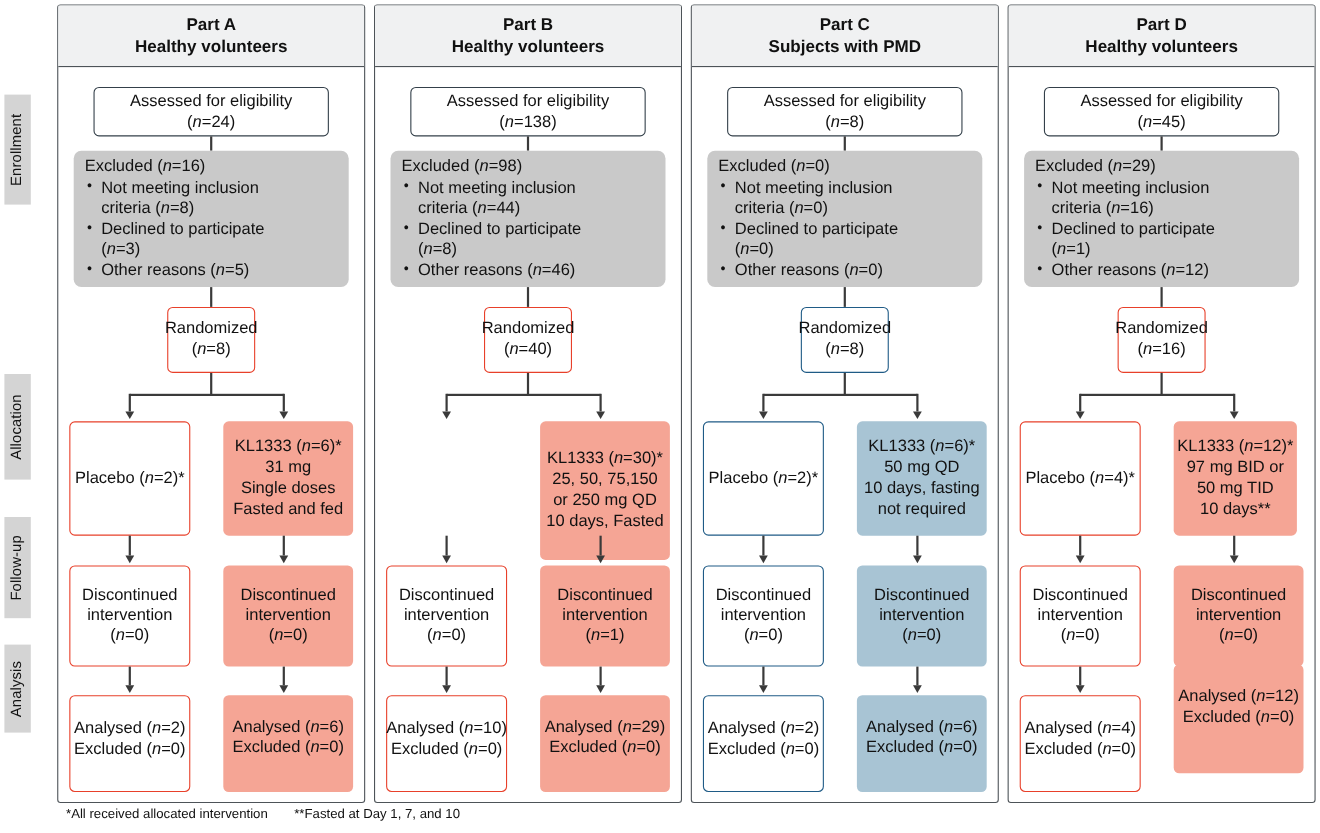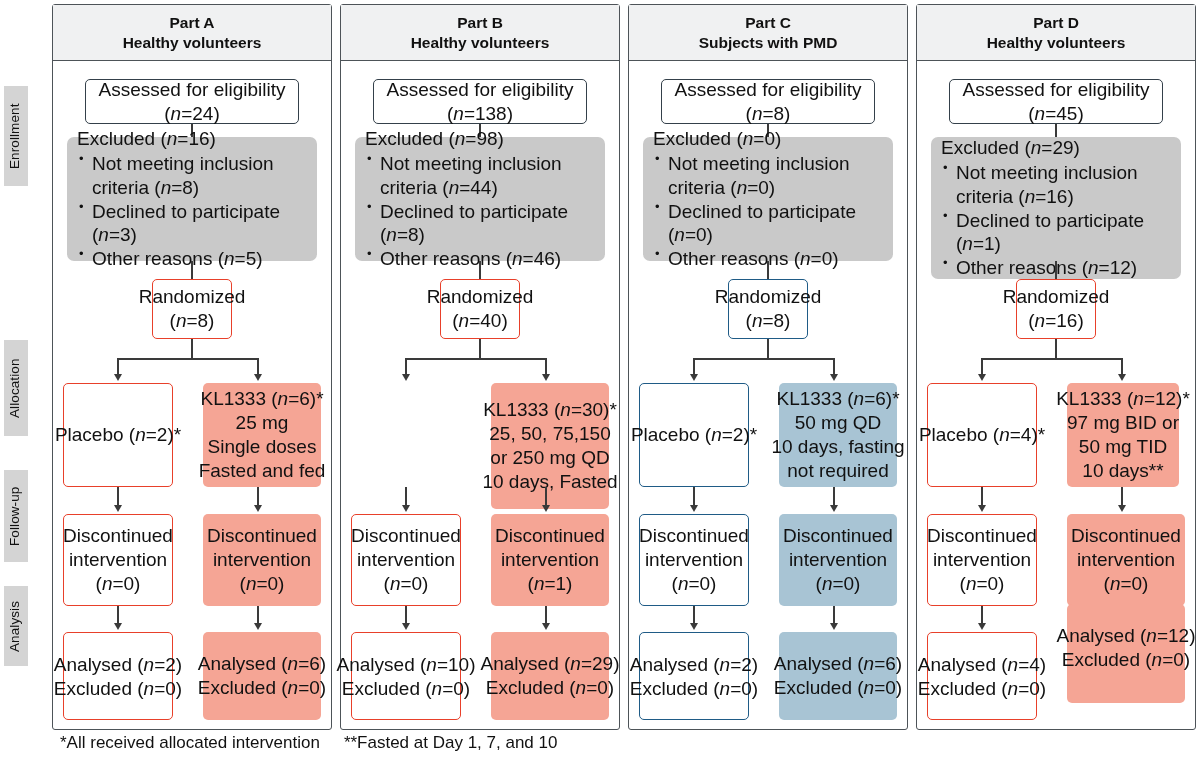--- a/index.html
+++ b/index.html
@@ -82,21 +82,21 @@
   
   .box {
     position: absolute;
     box-sizing: border-box;
     border-radius: 5px;
     display: flex;
     flex-direction: column;
     align-items: center;
     justify-content: center;
     text-align: center;
-    font-size: 19px;
+    font-size: 15px;
     line-height: 1.26;
     color: #111;
     padding: 3px 4px;
   }
   .box .bline { display: block; white-space: nowrap; }
 
   .box.dark-outline { border: 1.9px solid #34404a; background: #ffffff; }
   .box.grey-fill    { border: none; background: #c9c9c9; border-radius: 7px; }
   .box.red-outline  { border: 1.9px solid #e8402a; background: #ffffff; }
   .box.red-fill     { border: none; background: #f5a595; border-radius: 5px; }
@@ -134,21 +134,21 @@
     border-right: 4.5px solid transparent;
     border-top: 7px solid #3a3a3a;
   }
 
   
   #footnotes {
     position: absolute;
     left: 60px; top: 733px;
     display: flex;
     gap: 24px;
-    font-size: 17px;
+    font-size: 12px;
     color: #111;
     white-space: nowrap;
   }
 </style>
 </head>
 <body>
 
 <div id="stage-rail">
   <div class="stage-label stage-enrollment">Enrollment</div>
   <div class="stage-label stage-allocation">Allocation</div>
@@ -185,21 +185,21 @@
         <div class="hline" style="left: 65px; top: 297px; width: 140px;"></div>
         <div class="vline" style="left: 64.2px; top: 297px; height: 16px;"></div>
         <div class="vline" style="left: 204.2px; top: 297px; height: 16px;"></div>
         <div class="arrow" style="left: 60.5px; top: 313px;"></div>
         <div class="arrow" style="left: 200.5px; top: 313px;"></div>
         <div class="box red-outline" style="left: 10px; top: 322px; width: 110px; height: 104px;">
           <span class="bline">Placebo (<i>n</i>=2)*</span>
         </div>
         <div class="box red-fill" style="left: 150px; top: 322px; width: 118px; height: 104px;">
           <span class="bline">KL1333 (<i>n</i>=6)*</span>
-          <span class="bline">25 mg</span>
+          <span class="bline">31 mg</span>
           <span class="bline">Single doses</span>
           <span class="bline">Fasted and fed</span>
         </div>
         <div class="vline" style="left: 64.2px; top: 426px; height: 18px;"></div>
         <div class="arrow" style="left: 60.5px; top: 444px;"></div>
         <div class="vline" style="left: 204.2px; top: 426px; height: 18px;"></div>
         <div class="arrow" style="left: 200.5px; top: 444px;"></div>
         <div class="box red-outline" style="left: 10px; top: 453px; width: 110px; height: 92px;">
           <span class="bline">Discontinued</span>
           <span class="bline">intervention</span>
@@ -359,21 +359,21 @@
       <div class="panel-header">
         <div class="ph-line">Part D</div>
         <div class="ph-line">Healthy volunteers</div>
       </div>
       <div class="panel-body">
         <div class="box dark-outline" style="left: 32px; top: 18px; width: 214px; height: 45px;">
           <span class="bline">Assessed for eligibility</span>
           <span class="bline">(<i>n</i>=45)</span>
         </div>
         <div class="vline" style="left: 138.2px; top: 63px; height: 13px;"></div>
-        <div class="box grey-fill align-left" style="left: 14px; top: 76px; width: 250px; height: 142px;">
+        <div class="box grey-fill align-left" style="left: 14px; top: 76px; width: 250px; height: 124px;">
           <span class="excl-head">Excluded (<i>n</i>=29)</span>
           <span class="excl-item">Not meeting inclusion</span>
           <span class="excl-cont">criteria (<i>n</i>=16)</span>
           <span class="excl-item">Declined to participate</span>
           <span class="excl-cont">(<i>n</i>=1)</span>
           <span class="excl-item">Other reasons (<i>n</i>=12)</span>
         </div>
         <div class="vline" style="left: 138.2px; top: 200px; height: 18px;"></div>
         <div class="box red-outline" style="left: 99px; top: 218px; width: 80px; height: 60px;">
           <span class="bline">Randomized</span>

